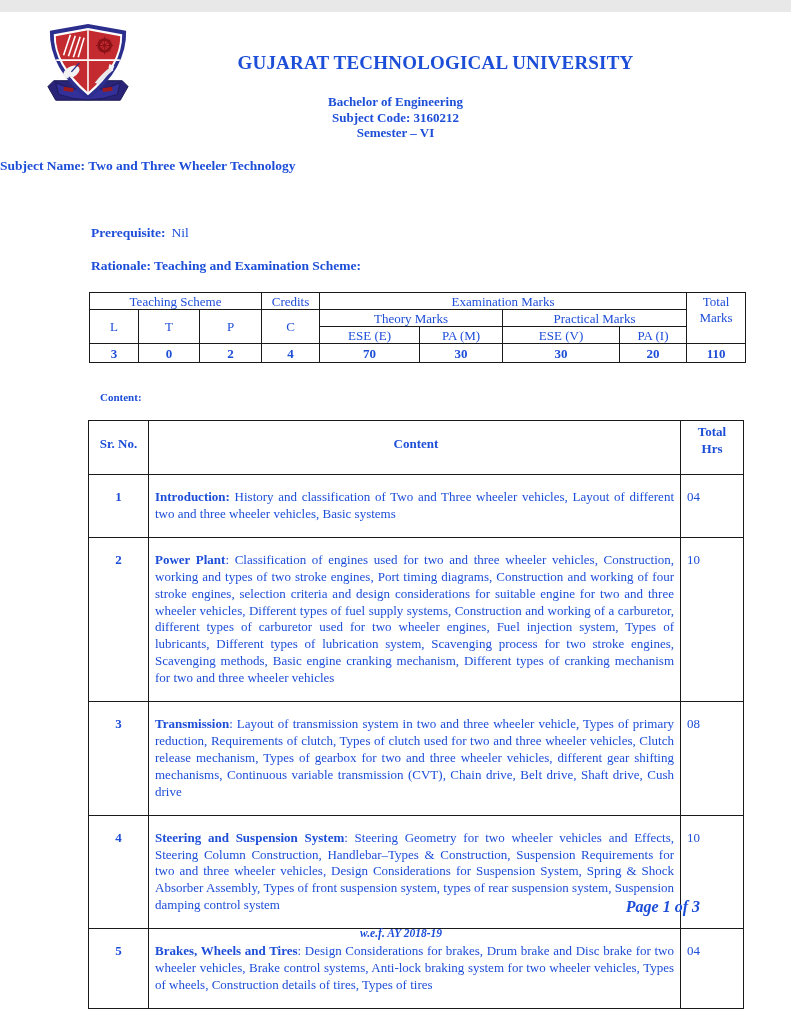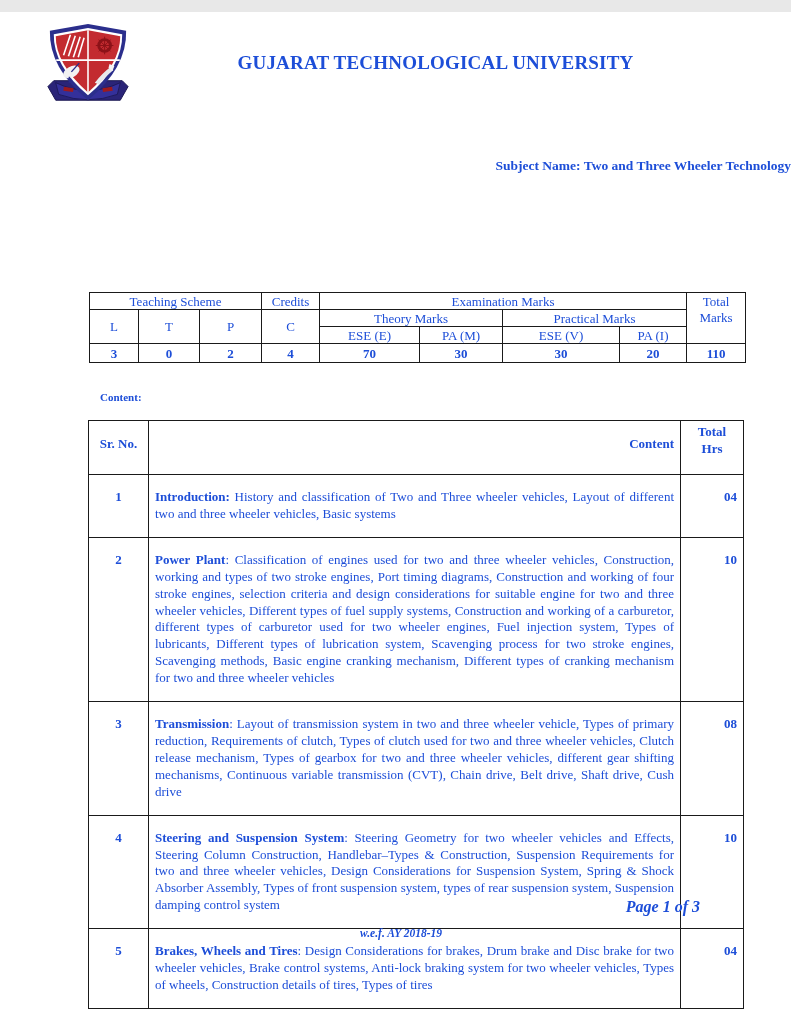--- a/index.html
+++ b/index.html
@@ -15,21 +15,21 @@
     position:absolute; top:40px; left:120px; right:40px;
     text-align:center; font-size:19px; font-weight:bold; letter-spacing:.2px;
     white-space:nowrap;
   }
   .head-lines {
     position:absolute; top:82px; left:0; width:100%;
     text-align:center; font-size:13px; font-weight:bold; line-height:15.5px;
   }
   .subject-name {
     position:absolute; top:146px; left:0; width:100%;
-    text-align:right; font-size:13.5px; font-weight:bold;
+    text-align:left; font-size:13.5px; font-weight:bold;
   }
   .meta { position:absolute; left:91px; right:46px; font-size:13.5px; }
   .meta-type { top:179px; }
   .meta-prereq { top:213px; }
   .meta-rationale { top:246px; font-weight:bold; }
   .lbl { font-weight:bold; }
   .prereq-val { margin-left:6px; }
 
   table { border-collapse:collapse; }
   th, td { border:1px solid #1a1a1a; }
@@ -40,24 +40,24 @@
     line-height:15px; vertical-align:middle;
   }
   .scheme-table .total-cell { text-align:center; vertical-align:top; padding:1px 3px; line-height:16px; }
   .scheme-table .val { font-weight:bold; height:19px; }
 
   .content-label { position:absolute; top:379px; left:100px; font-size:11px; font-weight:bold; }
 
   .content-table { position:absolute; top:408px; left:88px; width:655px; font-size:13px; table-layout:fixed; }
   .content-table th, .content-table td { vertical-align:top; padding:14px 6px; }
   .content-table thead th { height:54px; font-weight:bold; text-align:center; line-height:17px; }
-  .content-table thead th.h-content { text-align:right; padding-left:9px; }
+  .content-table thead th.h-content { text-align:center; padding-left:9px; }
   .content-table thead th.h-hrs { padding:2px 10px; }
   .sr-cell { text-align:center; font-weight:bold; }
-  .hrs-cell { text-align:right; font-weight:bold; }
+  .hrs-cell { text-align:left; font-weight:normal; }
   .content-cell { text-align:justify; line-height:16.9px; padding:2px 9px 4px 9px; }
   .content-cell b { font-weight:bold; }
 
   .footer-page {
     position:absolute; top:886px; right:91px;
     font-size:16px; font-weight:bold; font-style:italic;
   }
   .footer-wef {
     position:absolute; top:915px; left:360px;
     font-size:11.5px; font-weight:bold; font-style:italic;
@@ -102,25 +102,32 @@
     <ellipse cx="28" cy="51" rx="9" ry="5.5" fill="#f2f2f2" transform="rotate(-28 28 51)"></ellipse>
     <line x1="28" y1="51" x2="36" y2="42" stroke="#2b2e8c" stroke-width="1.4"></line>
     <line x1="26" y1="56" x2="26" y2="62" stroke="#2b2e8c" stroke-width="1.6"></line>
 
     <path d="M52 62 Q60 52 68 46 L71 49 Q62 56 56 64 Z" fill="#e9e9ec"></path>
     <path d="M67 43 l5 2 -2 5 -4 -3 Z" fill="#f4f4f6"></path>
   </svg>
 
   <div class="uni-title">GUJARAT TECHNOLOGICAL UNIVERSITY</div>
 
+  <div class="head-lines">
+    <div>Bachelor of Engineering</div>
+    <div>Subject Code: 3160212</div>
+    <div>Semester – VI</div>
+  </div>
 
   <div class="subject-name">Subject Name: Two and Three Wheeler Technology</div>
 
 
-
+  <div class="meta meta-prereq"><span class="lbl">Prerequisite:</span><span class="prereq-val">Nil</span></div>
+
+  <div class="meta meta-rationale">Rationale: Teaching and Examination Scheme:</div>
 
   <table class="scheme-table">
     <colgroup>
       <col style="width:49px">
         <col style="width:61px">
         <col style="width:62px">
         <col style="width:58px">
       <col style="width:100px">
         <col style="width:83px">
         <col style="width:117px">

